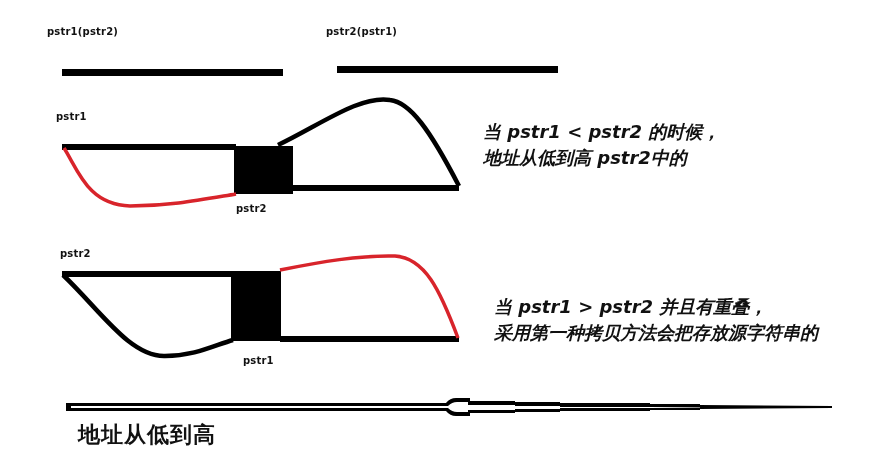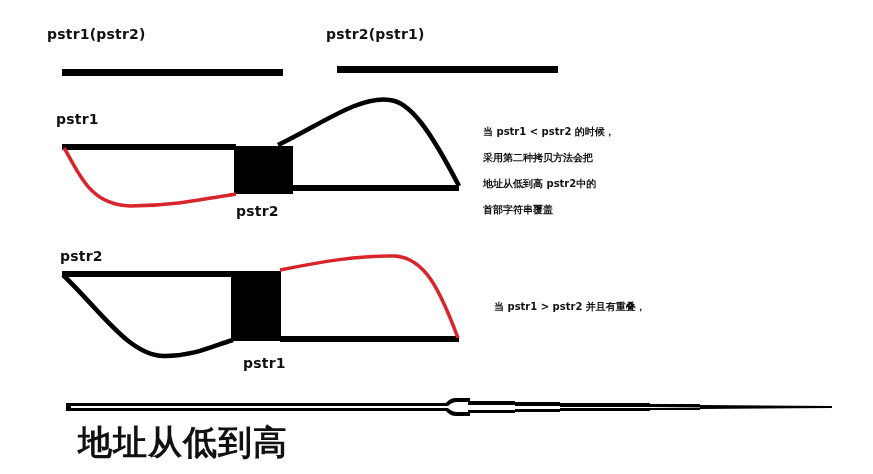--- a/index.html
+++ b/index.html
@@ -1,21 +1,21 @@
 <!DOCTYPE html>
 <html><head>
 <meta charset="utf-8">
 <style>
   html, body { margin: 0; padding: 0; background: #ffffff; }
   body { width: 873px; height: 474px; position: relative; overflow: hidden;
          font-family: "DejaVu Sans", "Liberation Sans", sans-serif; color: #111; }
-  .lbl { position: absolute; font-weight: bold; font-size: 14px; white-space: nowrap; letter-spacing: 0.2px; }
-  .note { position: absolute; font-weight: bold; font-size: 10px; line-height: 26px; white-space: nowrap; }
+  .lbl { position: absolute; font-weight: bold; font-size: 10px; white-space: nowrap; letter-spacing: 0.2px; }
+  .note { position: absolute; font-weight: bold; font-size: 18px; line-height: 26px; white-space: nowrap; font-style: italic; }
   .note div { height: 26px; }
-  .title { position: absolute; font-weight: bold; font-size: 34px; left: 78px; top: 420px; letter-spacing: 1px; }
+  .title { position: absolute; font-weight: bold; font-size: 22px; left: 78px; top: 420px; letter-spacing: 1px; }
   svg.canvas { position: absolute; left: 0; top: 0; }
 </style>
 </head>
 <body>
 
 <svg class="canvas" width="873" height="474" viewBox="0 0 873 474">
 
   <rect x="62" y="69" width="221" height="7" fill="#000"></rect>
   <rect x="337" y="66" width="221" height="7" fill="#000"></rect>
 
@@ -42,25 +42,24 @@
 </svg>
 
 <div class="lbl" style="left:47px; top:26px;">pstr1(pstr2)</div>
 <div class="lbl" style="left:326px; top:26px;">pstr2(pstr1)</div>
 
 <div class="lbl" style="left:56px; top:111px;">pstr1</div>
 <div class="lbl" style="left:236px; top:203px;">pstr2</div>
 
 <div class="note" style="left:483px; top:119px;">
   <div>当 pstr1 &lt; pstr2 的时候，</div>
-  <div>采用第二种拷贝方法会把</div>
   <div>地址从低到高 pstr2中的</div>
-  <div>首部字符串覆盖</div>
 </div>
 
 <div class="lbl" style="left:60px; top:248px;">pstr2</div>
 <div class="lbl" style="left:243px; top:355px;">pstr1</div>
 
 <div class="note" style="left:494px; top:294px;">
   <div>当 pstr1 &gt; pstr2 并且有重叠，</div>
+  <div>采用第一种拷贝方法会把存放源字符串的</div>
 </div>
 
 <div class="title">地址从低到高</div>
 
 </body></html>

